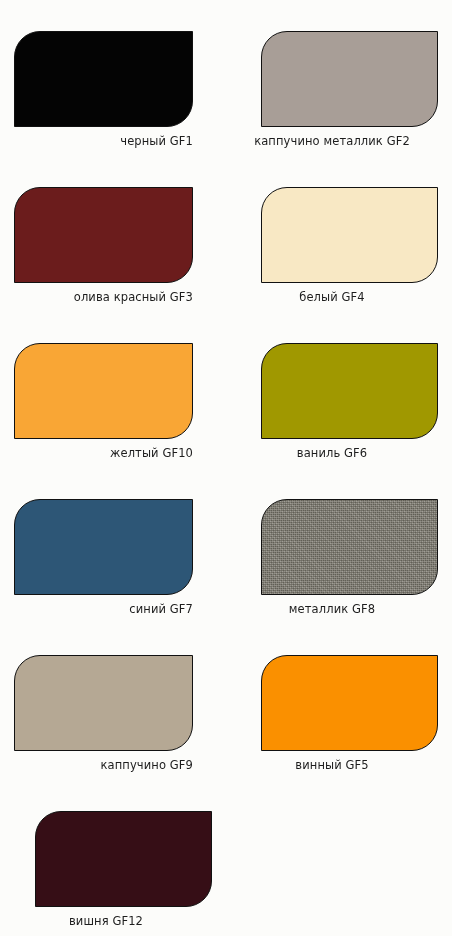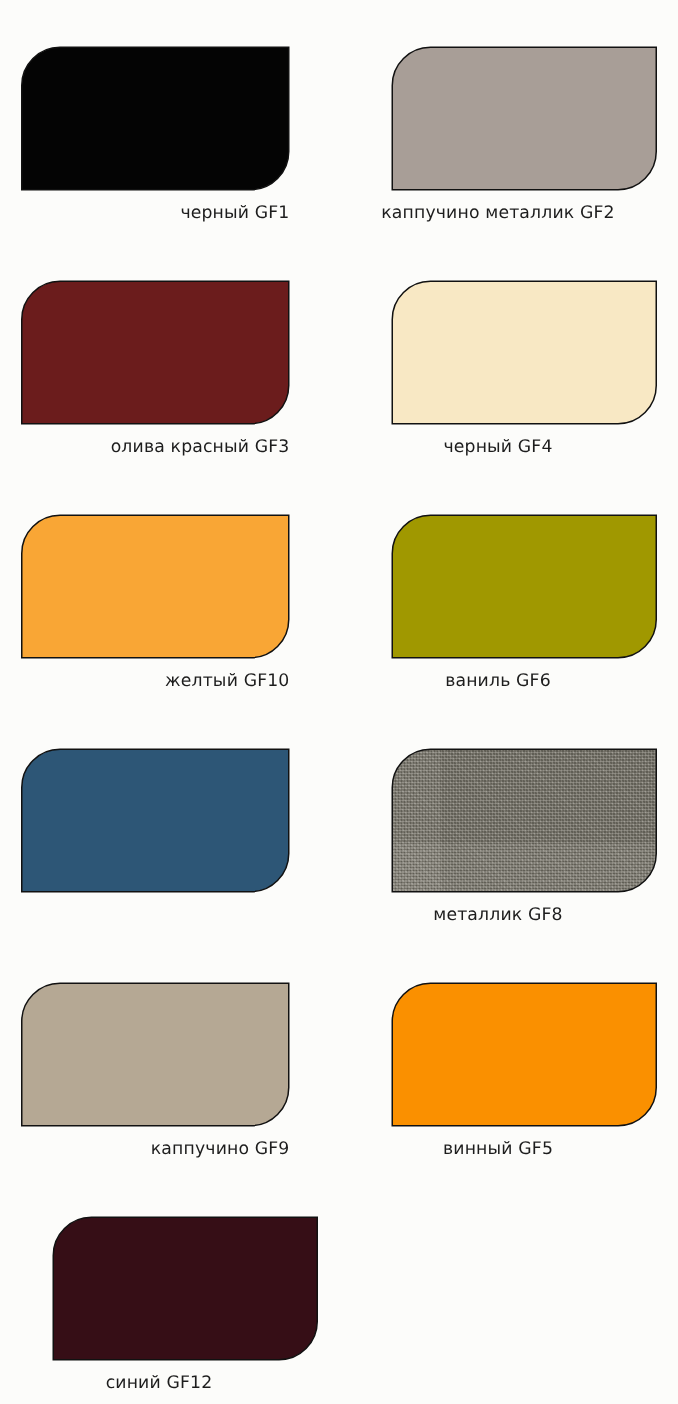--- a/index.html
+++ b/index.html
@@ -110,38 +110,39 @@
     <div class="swatch-cell col-left">
       <div class="chip-wrap">
         <div class="swatch-chip" style="background: rgb(107, 28, 28); border-color: rgb(17, 17, 17);"></div>
       </div>
       <div class="swatch-label" style="color: rgb(29, 29, 29);">олива красный GF3</div>
     </div>
     <div class="swatch-cell col-right">
       <div class="chip-wrap">
         <div class="swatch-chip" style="background: rgb(248, 232, 196); border-color: rgb(17, 17, 17);"></div>
       </div>
-      <div class="swatch-label" style="color: rgb(29, 29, 29);">черный GF4</div>
+      <div class="swatch-label" style="color: rgb(29, 29, 29);">белый GF4</div>
     </div>
     <div class="swatch-cell col-left">
       <div class="chip-wrap">
         <div class="swatch-chip" style="background: rgb(249, 166, 53); border-color: rgb(17, 17, 17);"></div>
       </div>
       <div class="swatch-label" style="color: rgb(29, 29, 29);">желтый GF10</div>
     </div>
     <div class="swatch-cell col-right">
       <div class="chip-wrap">
         <div class="swatch-chip" style="background: rgb(160, 152, 0); border-color: rgb(17, 17, 17);"></div>
       </div>
       <div class="swatch-label" style="color: rgb(29, 29, 29);">ваниль GF6</div>
     </div>
     <div class="swatch-cell col-left">
       <div class="chip-wrap">
         <div class="swatch-chip" style="background: rgb(45, 86, 118); border-color: rgb(17, 17, 17);"></div>
       </div>
+      <div class="swatch-label" style="color: rgb(29, 29, 29);">синий GF7</div>
     </div>
     <div class="swatch-cell col-right">
       <div class="chip-wrap">
         <div class="swatch-chip textured" style="background: rgb(125, 122, 110); border-color: rgb(17, 17, 17);"></div>
       </div>
       <div class="swatch-label" style="color: rgb(29, 29, 29);">металлик GF8</div>
     </div>
     <div class="swatch-cell col-left">
       <div class="chip-wrap">
         <div class="swatch-chip" style="background: rgb(181, 168, 148); border-color: rgb(17, 17, 17);"></div>
@@ -151,15 +152,15 @@
     <div class="swatch-cell col-right">
       <div class="chip-wrap">
         <div class="swatch-chip" style="background: rgb(250, 144, 0); border-color: rgb(17, 17, 17);"></div>
       </div>
       <div class="swatch-label" style="color: rgb(29, 29, 29);">винный GF5</div>
     </div>
     <div class="swatch-cell col-right">
       <div class="chip-wrap">
         <div class="swatch-chip" style="background: rgb(54, 14, 22); border-color: rgb(17, 17, 17);"></div>
       </div>
-      <div class="swatch-label" style="color: rgb(29, 29, 29);">синий GF12</div>
+      <div class="swatch-label" style="color: rgb(29, 29, 29);">вишня GF12</div>
     </div>
   </div>
 
 </body></html>

